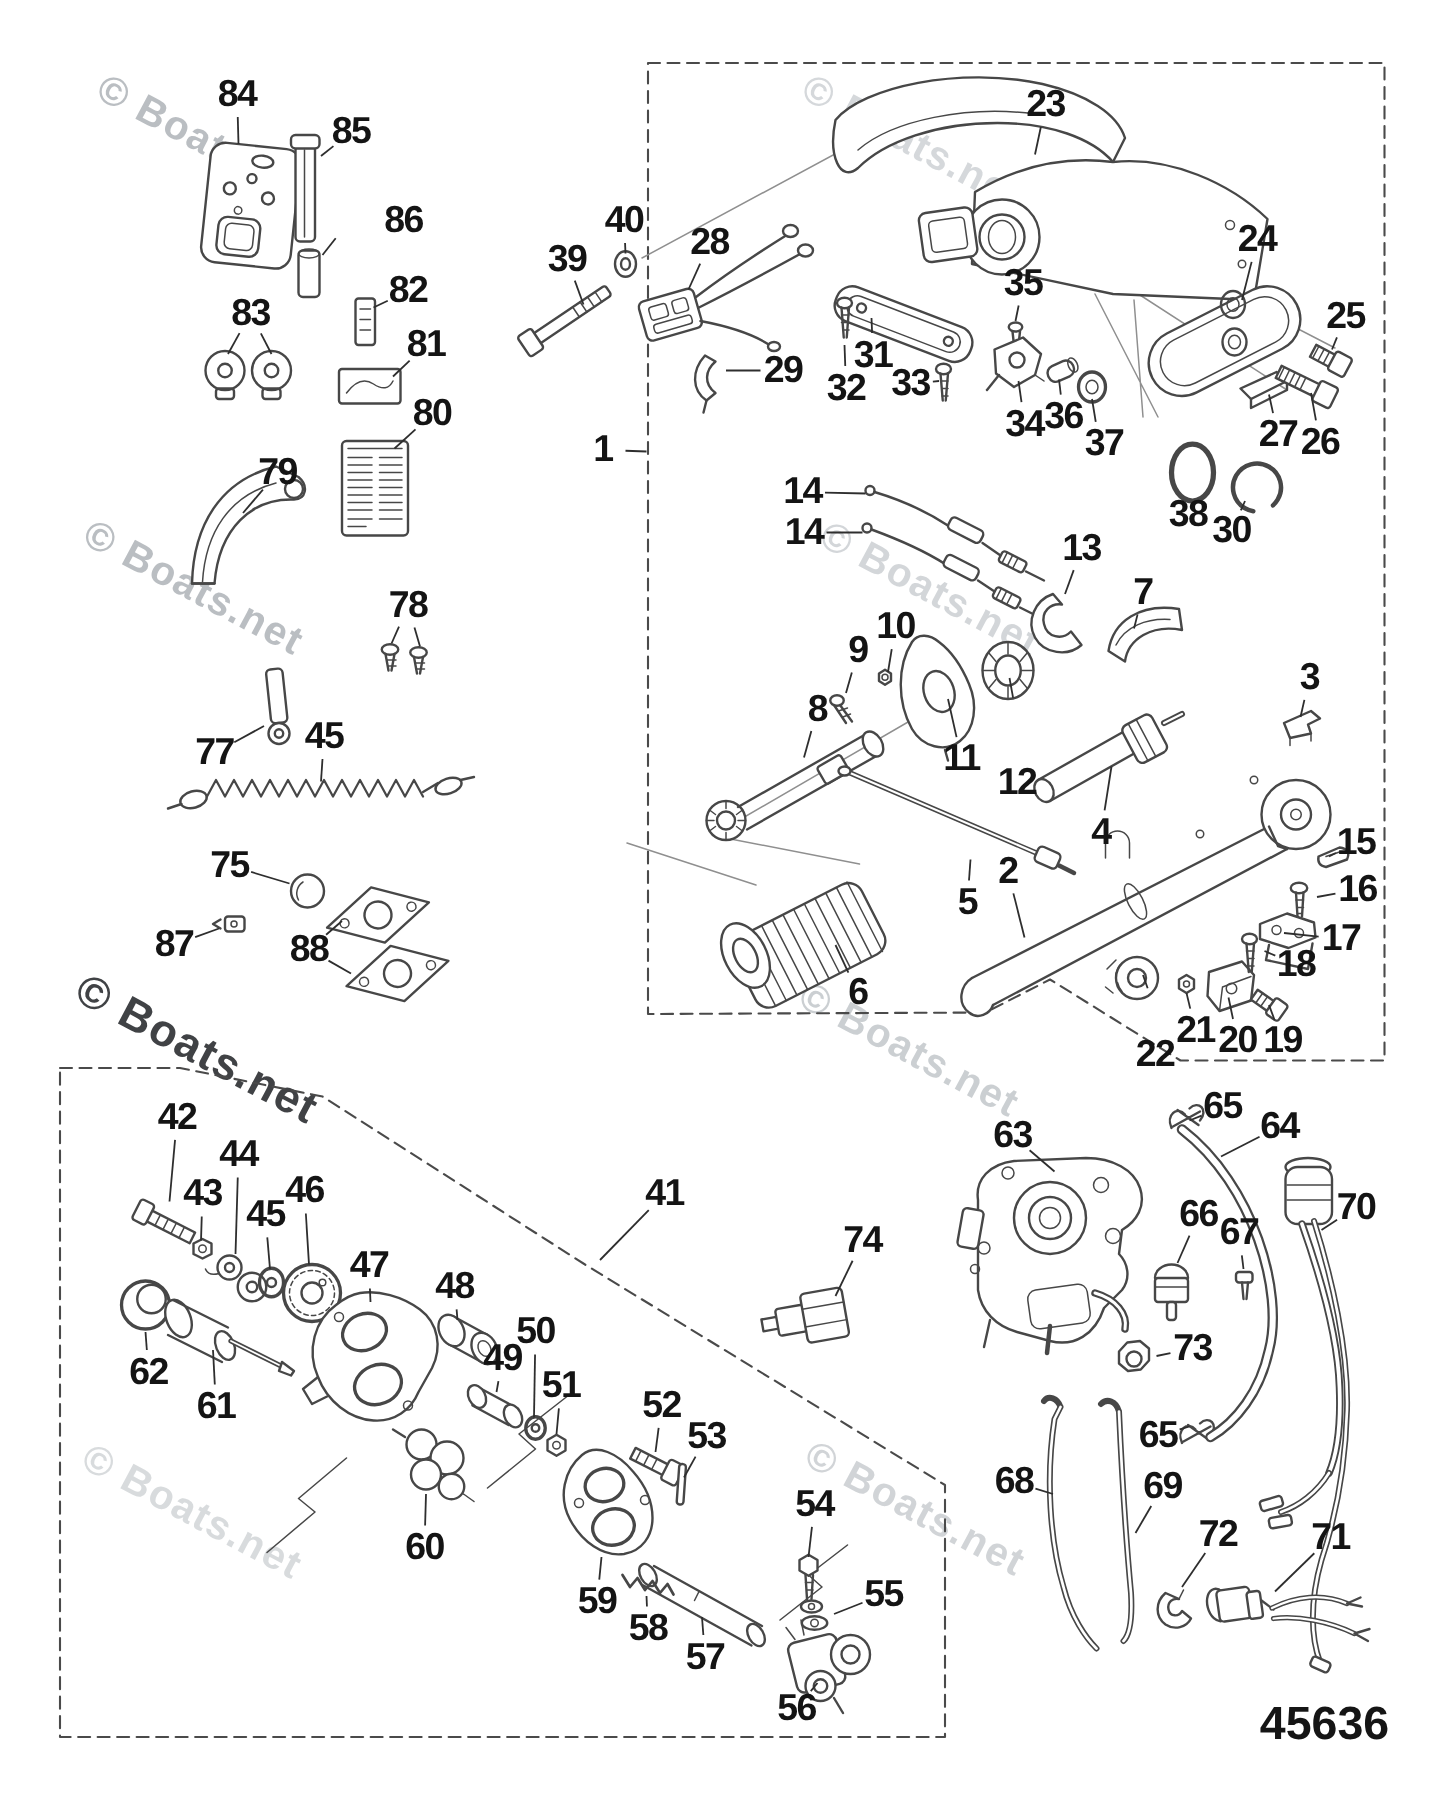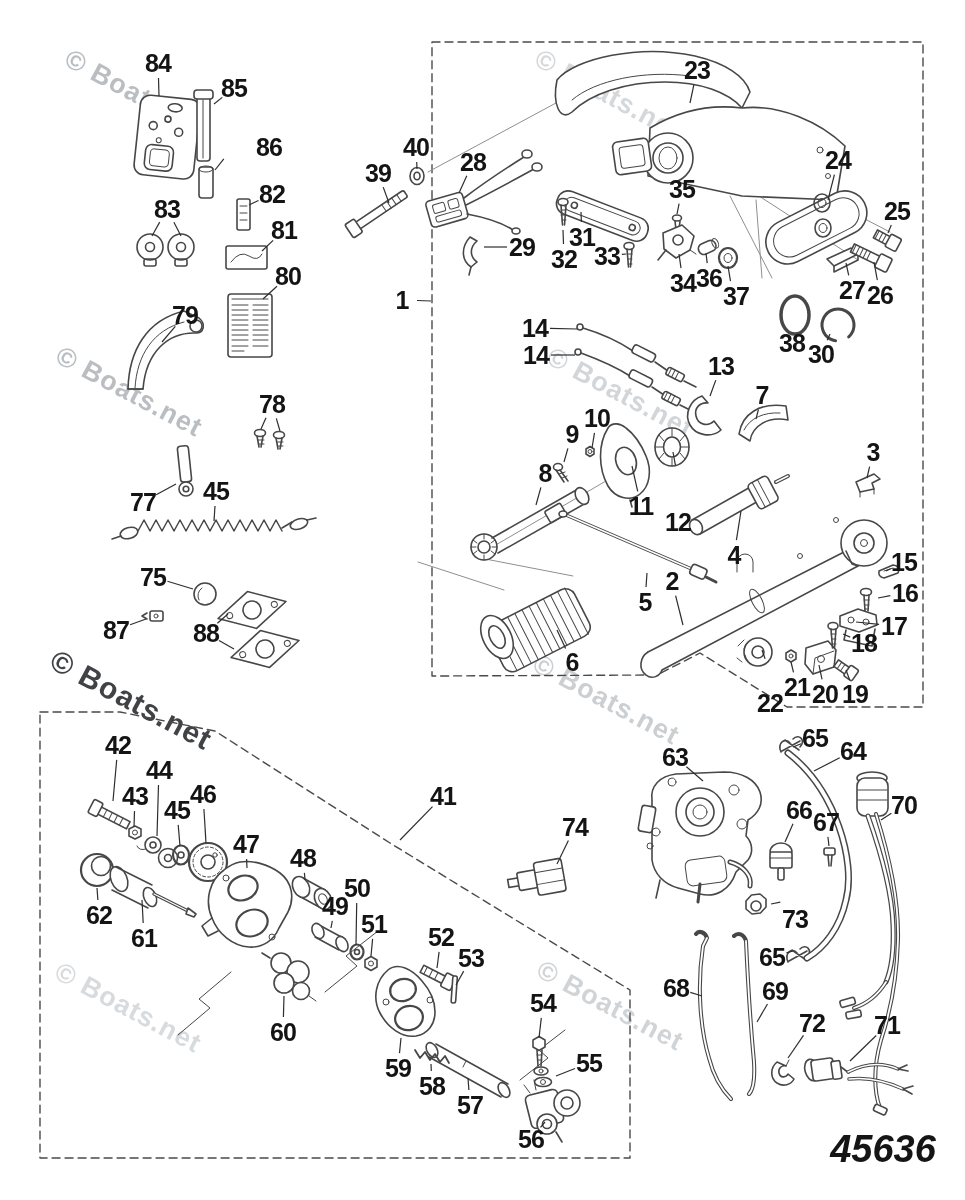--- a/index.html
+++ b/index.html
@@ -3,21 +3,21 @@
 <meta charset="utf-8">
 <style>
   html,body{margin:0;padding:0;background:#fff;}
   .stage{position:relative;width:965px;height:1200px;background:#ffffff;overflow:hidden;
          font-family:"Liberation Sans", sans-serif;}
   .wm{position:absolute;transform:translate(-50%,-50%) rotate(28deg);font-weight:bold;
       white-space:nowrap;letter-spacing:1px;pointer-events:none;}
   .plabel{position:absolute;transform:translate(-50%,-50%);font-weight:bold;font-size:25px;
       letter-spacing:-1px;color:#141414;white-space:nowrap;line-height:1;}
   .diagram-number{position:absolute;transform:translate(-50%,-50%);font-weight:bold;
-      font-size:38px;color:#151515;letter-spacing:0;font-style:italic;}
+      font-size:31px;color:#151515;letter-spacing:0;}
   svg.layer{position:absolute;left:0;top:0;}
   #art *{fill:none;stroke:#474747;stroke-width:1.6;stroke-linecap:round;stroke-linejoin:round;}
   #art .fillw{fill:#ffffff;}
   #art .thin{stroke-width:1;}
   #art .med{stroke-width:2.2;}
   #art .guide{stroke:#8f8f8f;stroke-width:1;}
   #art .dash{stroke:#4a4a4a;stroke-width:1.4;stroke-dasharray:8 5;fill:none;}
   #art .wht{stroke:#ffffff;}
   #leaders line{stroke:#2e2e2e;stroke-width:1.2;}
 </style>
@@ -740,21 +740,21 @@
       <div class="plabel" style="left: 853px; top: 751px;">64</div>
       <div class="plabel" style="left: 815px; top: 738px;">65</div>
       <div class="plabel" style="left: 772px; top: 957px;">65</div>
       <div class="plabel" style="left: 799px; top: 810px;">66</div>
       <div class="plabel" style="left: 826px; top: 822px;">67</div>
       <div class="plabel" style="left: 676px; top: 988px;">68</div>
       <div class="plabel" style="left: 775px; top: 991px;">69</div>
       <div class="plabel" style="left: 904px; top: 805px;">70</div>
       <div class="plabel" style="left: 887px; top: 1025px;">71</div>
       <div class="plabel" style="left: 812px; top: 1023px;">72</div>
-      <div class="plabel" style="left: 795px; top: 899px; margin-top: 20px;">73</div>
+      <div class="plabel" style="left: 795px; top: 899px;">73</div>
       <div class="plabel" style="left: 575px; top: 827px;">74</div>
       <div class="plabel" style="left: 153px; top: 577px;">75</div>
       <div class="plabel" style="left: 216px; top: 491px;">45</div>
       <div class="plabel" style="left: 143px; top: 502px;">77</div>
       <div class="plabel" style="left: 272px; top: 404px;">78</div>
       <div class="plabel" style="left: 185px; top: 315px;">79</div>
       <div class="plabel" style="left: 288px; top: 276px;">80</div>
       <div class="plabel" style="left: 284px; top: 230px;">81</div>
       <div class="plabel" style="left: 272px; top: 194px;">82</div>
       <div class="plabel" style="left: 167px; top: 209px;">83</div>

